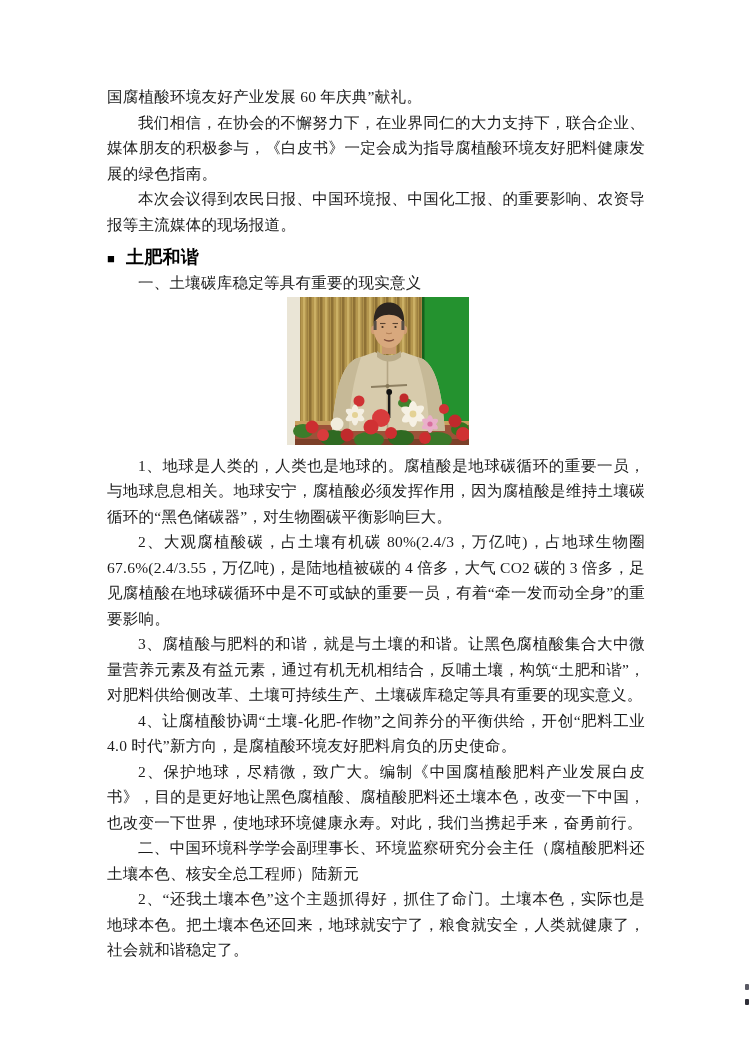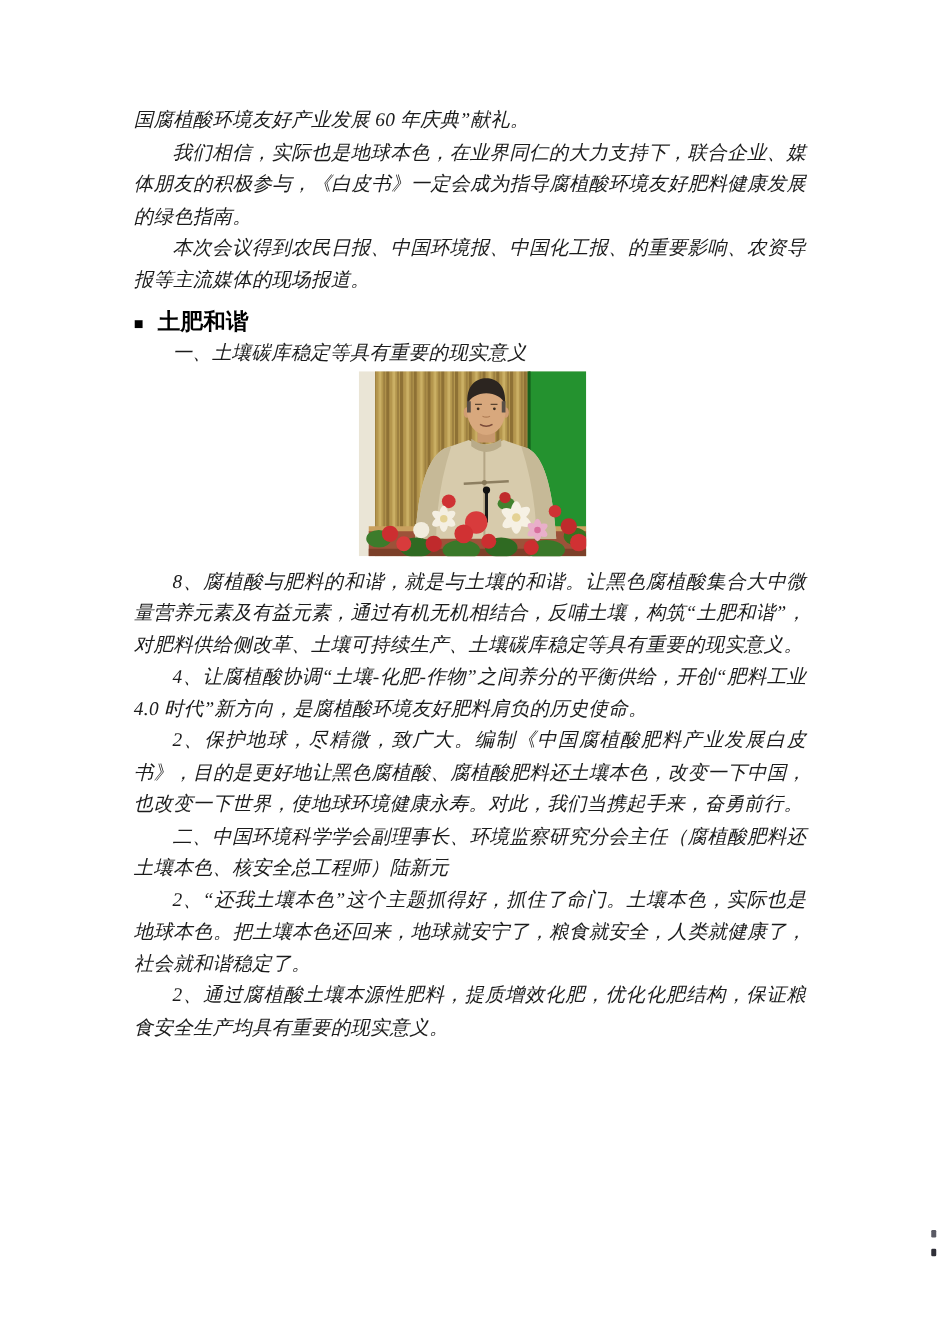--- a/index.html
+++ b/index.html
@@ -17,21 +17,21 @@
   .content {
     position: absolute;
     left: 107px; top: 84px;
     width: 538px;
     font-size: 15.5px;
     line-height: 25.5px;
     letter-spacing: 0.25px;
     color: #1b1b1b;
     text-align: justify;
   }
-  .para { margin: 0; text-indent: 2em; font-style: italic; }
+  .para { margin: 0; text-indent: 2em; }
   .para.no-indent { text-indent: 0; }
   .heading {
     display: flex;
     align-items: center;
     gap: 11px;
     margin: 7px 0 0 0;
     font-family: "Liberation Sans", "DejaVu Sans", sans-serif;
     font-weight: 700;
     font-size: 18px;
     line-height: 26px;
@@ -57,21 +57,21 @@
   .artifact-1 { left: 745px; top: 984px; background: #5a5a64; }
   .artifact-2 { left: 745px; top: 999px; background: #2f2f38; }
 </style>
 </head>
 <body>
 
 <div class="page">
   <div class="content">
 
     <p class="para no-indent">国腐植酸环境友好产业发展 60 年庆典”献礼。</p>
-    <p class="para">我们相信，实际也是地球本色，在业界同仁的大力支持下，联合企业、媒体朋友的积极参与，《白皮书》一定会成为指导腐植酸环境友好肥料健康发展的绿色指南。</p>
+    <p class="para">我们相信，在协会的不懈努力下，在业界同仁的大力支持下，联合企业、媒体朋友的积极参与，《白皮书》一定会成为指导腐植酸环境友好肥料健康发展的绿色指南。</p>
     <p class="para">本次会议得到农民日报、中国环境报、中国化工报、的重要影响、农资导报等主流媒体的现场报道。</p>
 
     <div class="heading">
       <span class="square">■</span>
       <span>土肥和谐</span>
     </div>
 
     <p class="para">一、土壤碳库稳定等具有重要的现实意义</p>
 
     <div class="photo">
@@ -161,24 +161,25 @@
 
         <g fill="#e9afca">
           <ellipse cx="143" cy="127" rx="3.6" ry="9"></ellipse>
           <ellipse cx="143" cy="127" rx="3.6" ry="9" transform="rotate(62 143 127)"></ellipse>
           <ellipse cx="143" cy="127" rx="3.6" ry="9" transform="rotate(121 143 127)"></ellipse>
         </g>
         <circle cx="143" cy="127" r="2.6" fill="#d86f9e"></circle>
       </svg>
     </div>
 
-    <p class="para">8、腐植酸与肥料的和谐，就是与土壤的和谐。让黑色腐植酸集合大中微量营养元素及有益元素，通过有机无机相结合，反哺土壤，构筑“土肥和谐”，对肥料供给侧改革、土壤可持续生产、土壤碳库稳定等具有重要的现实意义。</p>
+    <p class="para">1、地球是人类的，人类也是地球的。腐植酸是地球碳循环的重要一员，与地球息息相关。地球安宁，腐植酸必须发挥作用，因为腐植酸是维持土壤碳循环的“黑色储碳器”，对生物圈碳平衡影响巨大。</p>
+    <p class="para">2、大观腐植酸碳，占土壤有机碳 80%(2.4/3，万亿吨)，占地球生物圈 67.6%(2.4/3.55，万亿吨)，是陆地植被碳的 4 倍多，大气 CO2 碳的 3 倍多，足见腐植酸在地球碳循环中是不可或缺的重要一员，有着“牵一发而动全身”的重要影响。</p>
+    <p class="para">3、腐植酸与肥料的和谐，就是与土壤的和谐。让黑色腐植酸集合大中微量营养元素及有益元素，通过有机无机相结合，反哺土壤，构筑“土肥和谐”，对肥料供给侧改革、土壤可持续生产、土壤碳库稳定等具有重要的现实意义。</p>
     <p class="para">4、让腐植酸协调“土壤-化肥-作物”之间养分的平衡供给，开创“肥料工业 4.0 时代”新方向，是腐植酸环境友好肥料肩负的历史使命。</p>
     <p class="para">2、保护地球，尽精微，致广大。编制《中国腐植酸肥料产业发展白皮书》，目的是更好地让黑色腐植酸、腐植酸肥料还土壤本色，改变一下中国，也改变一下世界，使地球环境健康永寿。对此，我们当携起手来，奋勇前行。</p>
     <p class="para">二、中国环境科学学会副理事长、环境监察研究分会主任（腐植酸肥料还土壤本色、核安全总工程师）陆新元</p>
     <p class="para">2、“还我土壤本色”这个主题抓得好，抓住了命门。土壤本色，实际也是地球本色。把土壤本色还回来，地球就安宁了，粮食就安全，人类就健康了，社会就和谐稳定了。</p>
-    <p class="para">2、通过腐植酸土壤本源性肥料，提质增效化肥，优化化肥结构，保证粮食安全生产均具有重要的现实意义。</p>
 
   </div>
 
   <div class="artifact artifact-1"></div>
   <div class="artifact artifact-2"></div>
 </div>
 
 </body></html>

